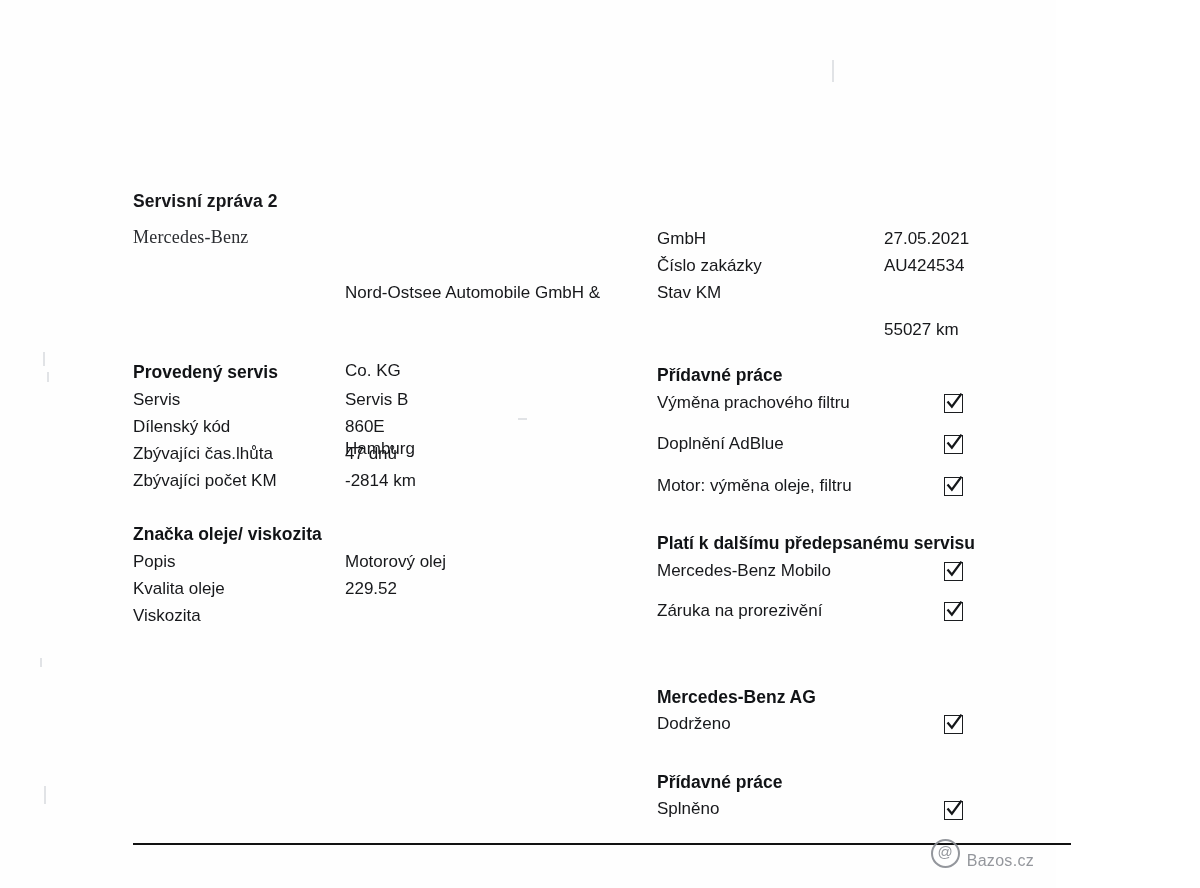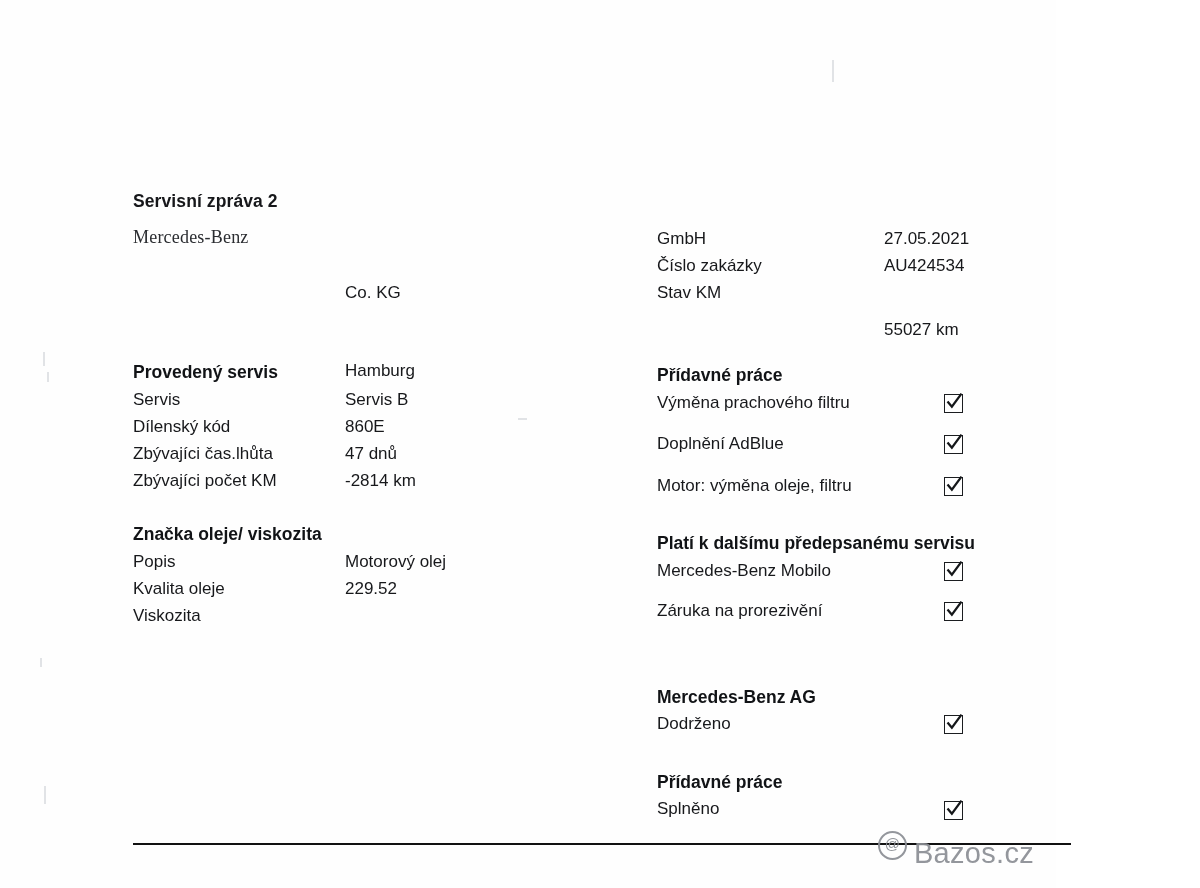--- a/index.html
+++ b/index.html
@@ -107,21 +107,21 @@
     height: 25px;
     border-radius: 50%;
     border: 2.2px solid #8b8e94;
     color: #8b8e94;
     font-size: 15px;
     line-height: 21px;
     text-align: center;
     font-family: "Liberation Sans", sans-serif;
   }
   .wm-txt {
-    font-size: 29px;
+    font-size: 16px;
     color: #8b8e94;
     letter-spacing: .3px;
     margin-top: 16px;
   }
 </style>
 </head>
 <body>
 
 <div class="page">
 
@@ -129,20 +129,21 @@
   <div class="speck" style="left:43px;top:352px;width:2px;height:14px;"></div>
   <div class="speck" style="left:47px;top:372px;width:2px;height:10px;"></div>
   <div class="speck" style="left:518px;top:418px;width:9px;height:2px;"></div>
   <div class="speck" style="left:40px;top:658px;width:2px;height:9px;"></div>
   <div class="speck" style="left:44px;top:786px;width:2px;height:18px;"></div>
 
   <div class="row title" style="left:133px;top:191px;">Servisní zpráva 2</div>
   <div class="row brand" style="left:133px;top:227px;">Mercedes-Benz</div>
 
   <div class="row addr" style="left:345px;top:228px;">
+    <div>Nord-Ostsee Automobile GmbH &amp;</div>
     <div>Co. KG</div>
     <div>Hamburg</div>
   </div>
 
   <div class="row lbl" style="left:657px;top:229px;">GmbH</div>
   <div class="row val" style="left:884px;top:229px;">27.05.2021</div>
 
   <div class="row lbl" style="left:657px;top:256px;">Číslo zakázky</div>
   <div class="row val" style="left:884px;top:256px;">AU424534</div>
 

